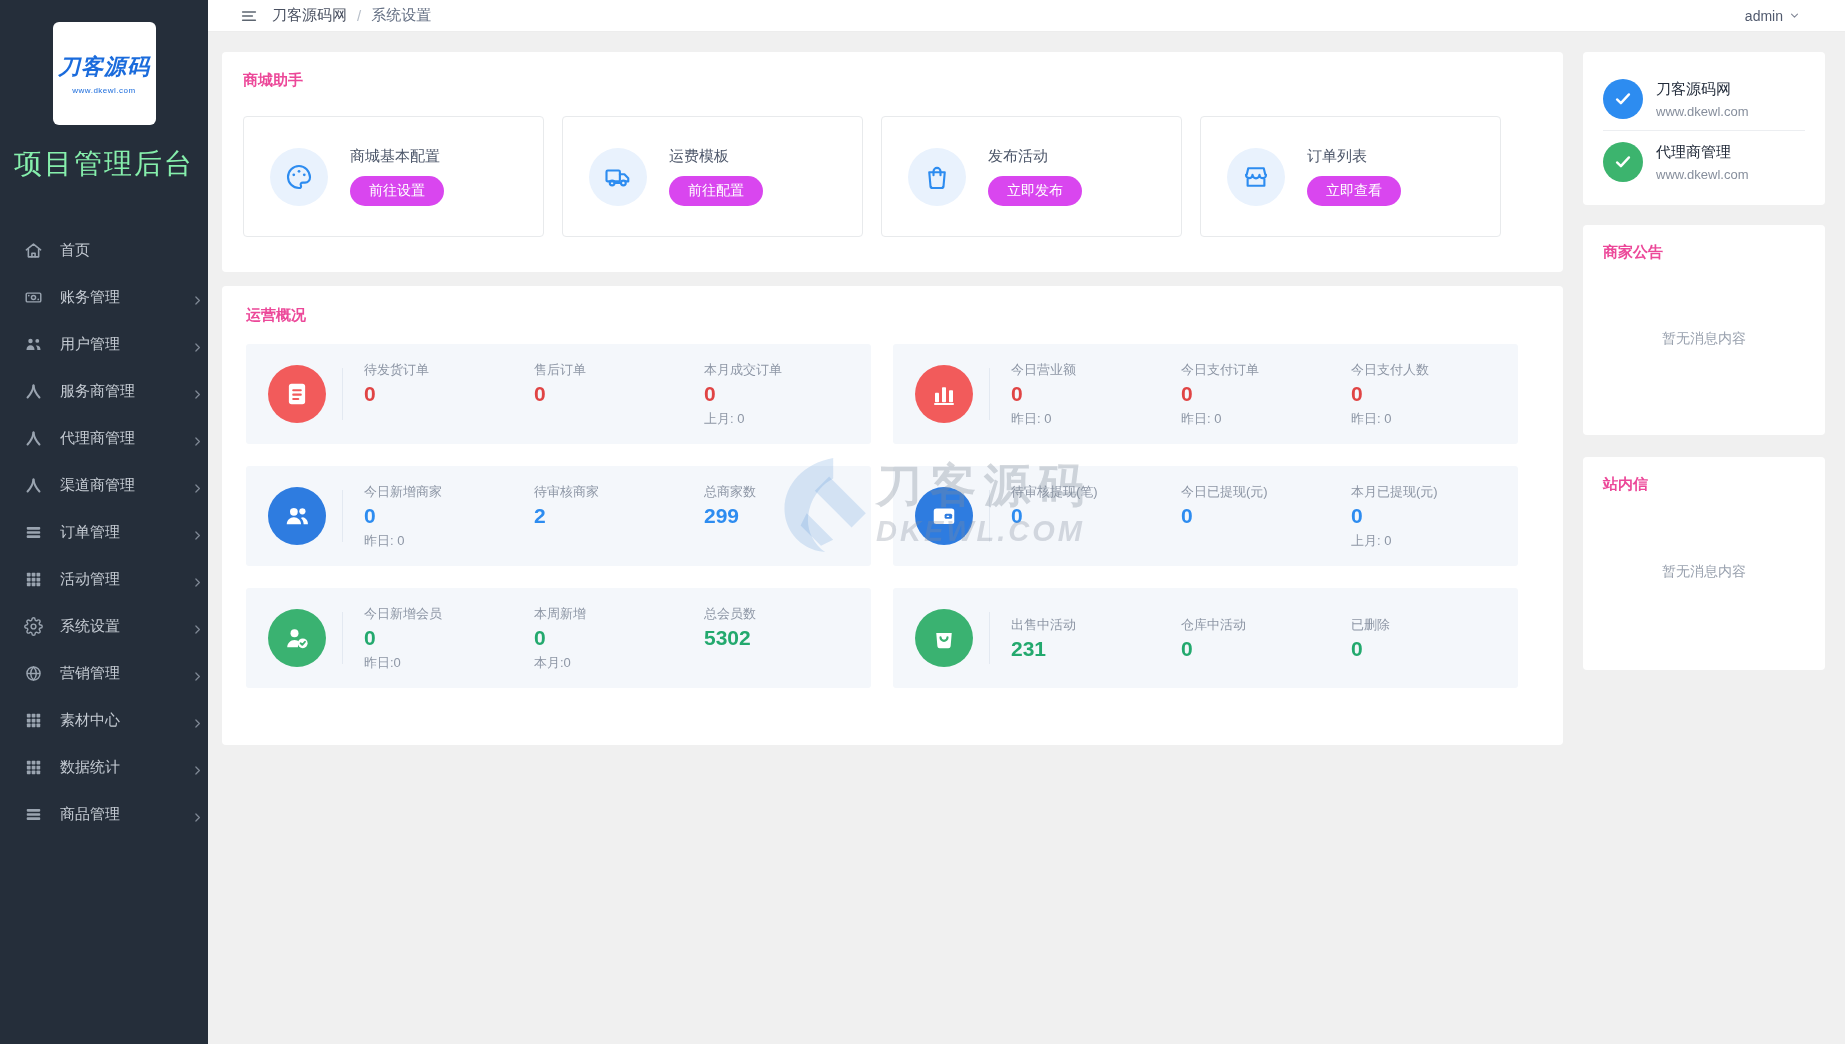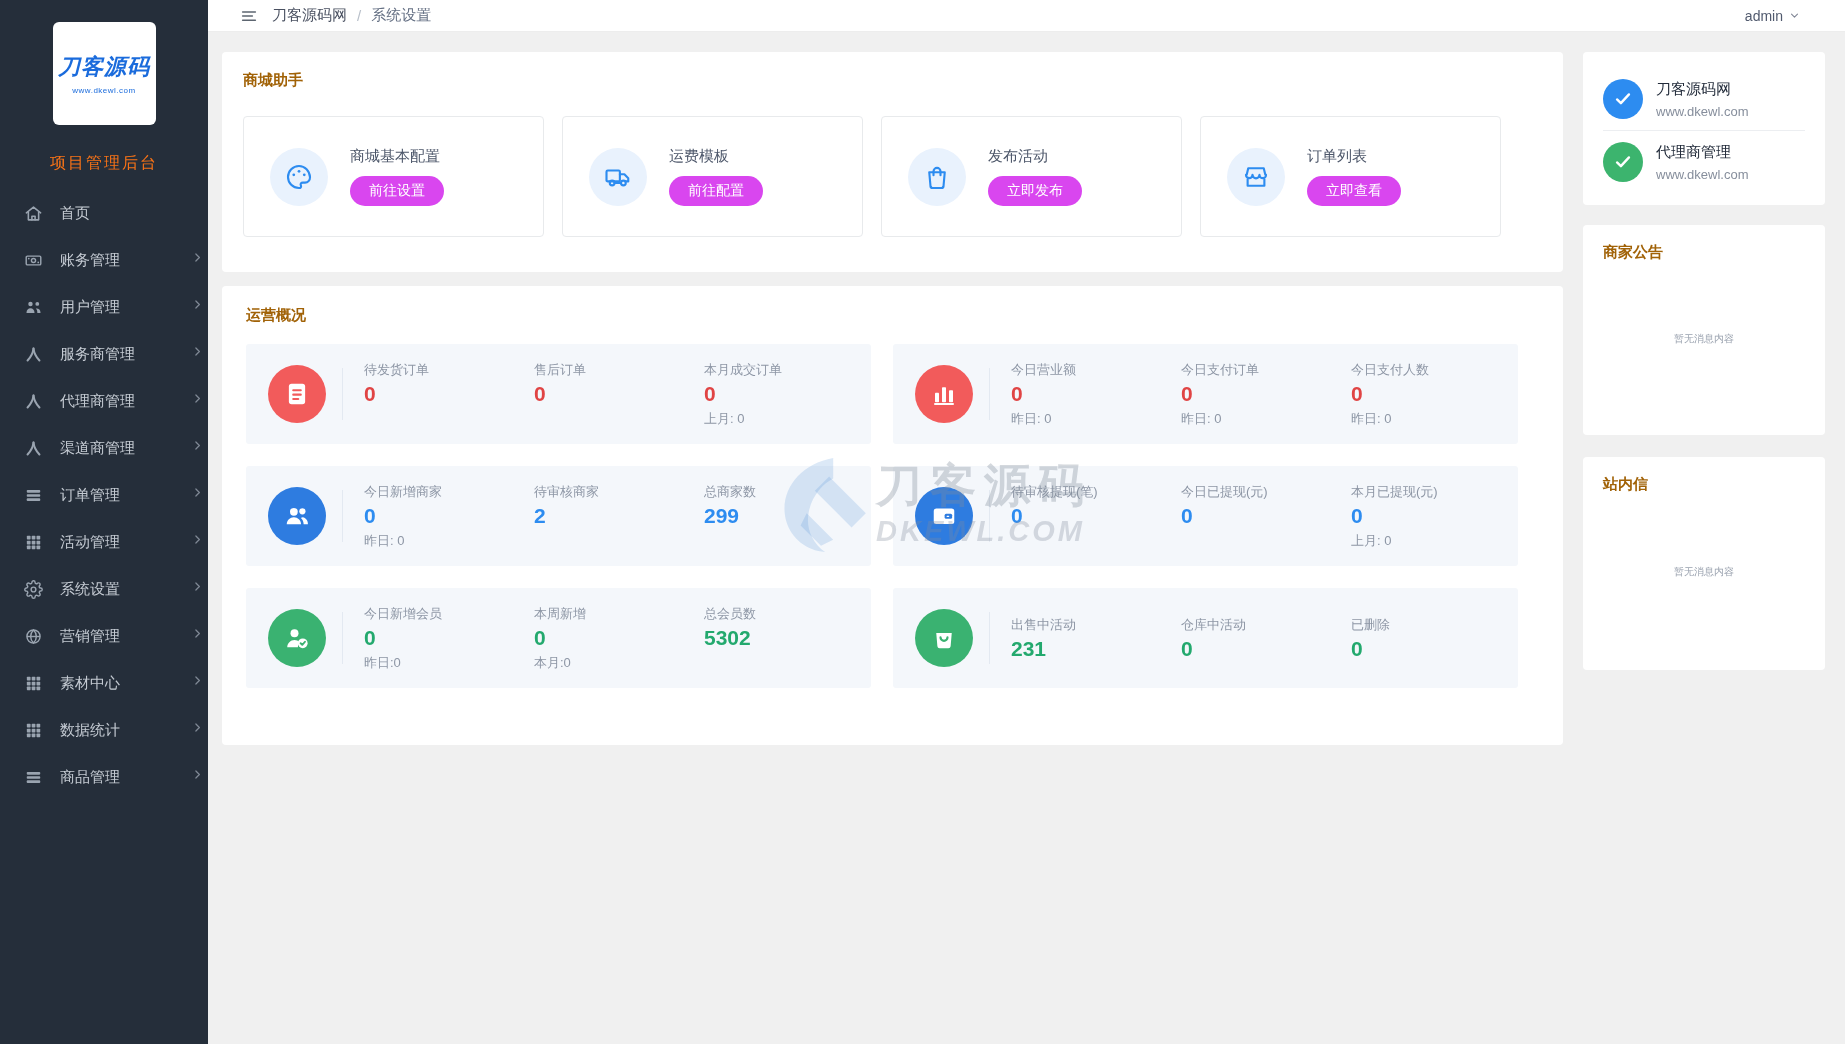--- a/index.html
+++ b/index.html
@@ -6,43 +6,43 @@
   html,body { width:1845px; height:1044px; }
   body { display:flex; background:#f0f0f0; font-family:"Liberation Sans","DejaVu Sans",sans-serif; color:#515a6e; overflow:hidden; }
   .ic svg { width:100%; height:100%; display:block; }
 
   
   .sidebar { width:208px; min-width:208px; background:#252e3a; height:100%; }
   .side-head { padding:22px 0 16px; text-align:center; }
   .logo-box { width:103px; height:103px; margin:0 auto; background:#fff; border-radius:6px; display:flex; flex-direction:column; justify-content:center; align-items:center; gap:4px; }
   .logo-title { color:#1a6bdc; font-size:22px; font-weight:bold; font-style:italic; letter-spacing:1px; }
   .logo-sub { color:#1a6bdc; font-size:8px; letter-spacing:.5px; }
-  .app-title { margin-top:28px; color:#f97316; font-size:16px; letter-spacing:2px; }
+  .app-title { margin-top:20px; color:#86efac; font-size:28px; letter-spacing:2px; }
   .menu { margin-top:14px; }
-  .menu-item { height:47px; display:flex; align-items:flex-start; padding:0 4px 0 24px; cursor:pointer; }
+  .menu-item { height:47px; display:flex; align-items:flex-end; padding:0 4px 0 24px; cursor:pointer; }
   .menu-ic { width:19px; height:19px; color:#9aa4b0; margin-right:17px; flex:none; }
   .menu-label { flex:1; font-size:15px; color:#c5cbd3; }
   .menu-chevron { width:13px; height:13px; color:#818a96; flex:none; }
 
   
   .main { flex:1; display:flex; flex-direction:column; min-width:0; }
   .topbar { height:32px; background:#fff; display:flex; align-items:center; padding:0 44px 0 32px; border-bottom:1px solid #ededed; }
   .collapse-ic { width:18px; height:18px; color:#5c6570; cursor:pointer; }
   .crumbs { display:flex; align-items:center; margin-left:14px; font-size:15px; }
   .crumb { color:#495060; cursor:pointer; }
   .crumb.current { color:#657084; }
   .crumb-sep { margin:0 10px; color:#b8bfc9; }
   .user-box { margin-left:auto; display:flex; align-items:center; gap:5px; cursor:pointer; font-size:14px; color:#515a6e; }
   .user-caret { width:13px; height:13px; color:#808695; }
 
   
   .page { flex:1; display:flex; padding:20px 20px 0 14px; gap:20px; }
   .main-col { width:1341px; min-width:1341px; }
   .card { background:#fff; border-radius:4px; }
-  .card-title { font-size:15px; font-weight:bold; color:#a16207; }
+  .card-title { font-size:15px; font-weight:bold; color:#ec4899; }
 
   
   .assistant-card { height:220px; padding:19px 21px; }
   .actions-grid { display:grid; grid-template-columns:repeat(4,301px); gap:18px; margin-top:26px; }
   .action-box { height:121px; border:1px solid #e8eaec; border-radius:4px; display:flex; align-items:center; padding:0 10px 0 26px; background:#fff; }
   .action-bubble { width:58px; height:58px; border-radius:50%; background:#e9f2fd; color:#2d8cf0; display:flex; align-items:center; justify-content:center; margin-right:22px; flex:none; }
   .action-bubble .ic { width:30px; height:30px; }
   .action-label { font-size:15px; color:#4c5669; }
   .action-btn { display:inline-block; margin-top:10px; background:#d946ef; color:#fff; font-size:14px; padding:6px 19px; border:none; border-radius:16px; cursor:pointer; font-family:inherit; }
 
@@ -76,21 +76,21 @@
   .right-col { width:242px; min-width:242px; }
   .sites-card { padding:16px 20px 12px; }
   .site-row { display:flex; align-items:center; padding:11px 0; cursor:pointer; }
   .site-row + .site-row { border-top:1px solid #eceef1; }
   .site-check { width:40px; height:40px; border-radius:50%; display:flex; align-items:center; justify-content:center; margin-right:13px; flex:none; }
   .site-check .ic { width:22px; height:22px; }
   .site-name { font-size:15px; color:#222b3a; }
   .site-url { font-size:13px; color:#868e9c; margin-top:5px; }
   .panel-card { margin-top:20px; height:210px; padding:18px 20px 20px; display:flex; flex-direction:column; }
   .mail-card { margin-top:22px; height:213px; }
-  .empty-msg { flex:1; display:flex; align-items:center; justify-content:center; font-size:10px; color:#99a1ae; }
+  .empty-msg { flex:1; display:flex; align-items:center; justify-content:center; font-size:14px; color:#99a1ae; }
 </style>
 </head>
 <body>
 
 <div class="sidebar">
   <div class="side-head">
     <div class="logo-box">
       <div class="logo-title">刀客源码</div>
       <div class="logo-sub">www.dkewl.com</div>
     </div>

